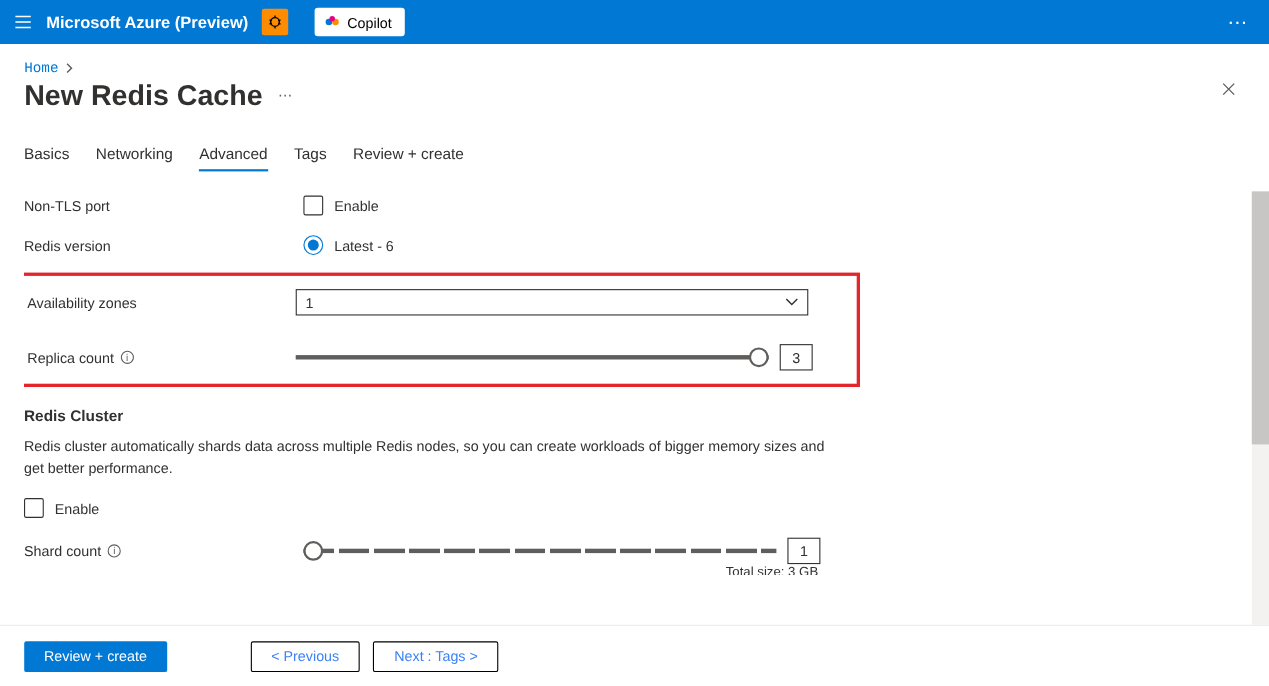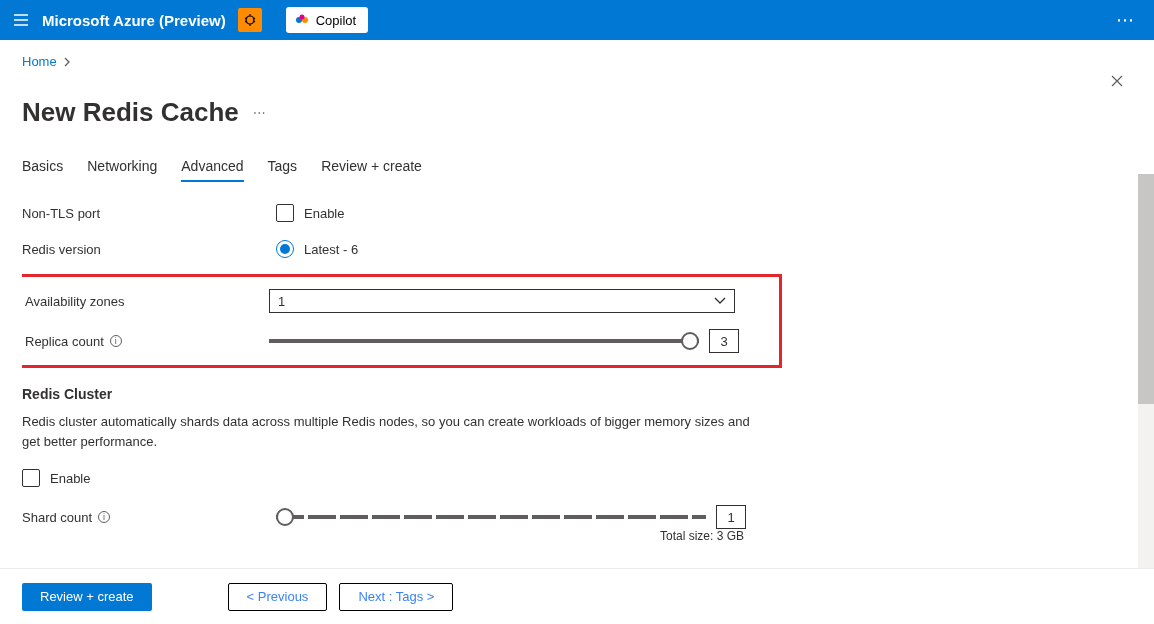--- a/index.html
+++ b/index.html
@@ -11,21 +11,21 @@
 .bug-badge { width: 24px; height: 24px; background: #ff8c00; display: flex; align-items: center; justify-content: center; border-radius: 2px; }
 .search-wrap { flex: 0 0 auto; width: 396px; margin-left: 30px; }
 .search-box { width: 100%; height: 26px; background: #cce4f6; border: none; border-radius: 3px; padding: 0 8px 0 30px; font-size: 13px; color: #605e5c; font-style: italic; position: relative; }
 .search-container { position: relative; }
 .search-icon-pos { position: absolute; left: 8px; top: 5px; color: #605e5c; }
 .copilot-btn { height: 26px; background: #fff; border: none; border-radius: 3px; padding: 0 12px 0 8px; display: flex; align-items: center; gap: 6px; font-size: 13px; cursor: pointer; margin-left: 12px; }
 .topbar-spacer { flex: 1; }
 .ellipsis-top { color: #fff; font-size: 18px; cursor: pointer; padding: 0 8px; }
 
 .content { padding: 14px 22px 0 22px; position: relative; height: calc(624px - 40px - 56px); overflow: hidden; }
-.breadcrumb { font-size: 13px; color: #0078d4; display: flex; align-items: center; gap: 6px; margin-bottom: 28px; }
+.breadcrumb { font-size: 13px; color: #0078d4; display: flex; align-items: center; gap: 6px; margin-bottom: 2px; font-family: Liberation Mono, monospace; }
 .breadcrumb a { color: #0078d4; text-decoration: none; cursor: pointer; }
 .chev { color: #605e5c; }
 .title-row { display: flex; align-items: center; gap: 14px; margin-bottom: 4px; }
 .page-title { font-size: 26px; font-weight: 600; }
 .title-ellipsis { color: #605e5c; cursor: pointer; }
 .close-x { position: absolute; right: 30px; top: 34px; cursor: pointer; color: #605e5c; }
 
 .scroll-area { margin-top: 30px; height: 390px; overflow-y: auto; position: relative; }
 .tabs { display: flex; gap: 24px; border-bottom: none; margin-bottom: 22px; }
 .tab { font-size: 14px; padding-bottom: 6px; cursor: pointer; color: #323130; }
@@ -38,21 +38,21 @@
 
 .checkbox { width: 18px; height: 18px; border: 1px solid #323130; border-radius: 2px; cursor: pointer; }
 .radio { width: 18px; height: 18px; border: 1px solid #0078d4; border-radius: 50%; display: flex; align-items: center; justify-content: center; cursor: pointer; }
 .radio-dot { width: 10px; height: 10px; background: #0078d4; border-radius: 50%; }
 .option-label { font-size: 13px; }
 
 .select { width: 466px; height: 24px; border: 1px solid #323130; padding: 0 8px; display: flex; align-items: center; justify-content: space-between; font-size: 13px; cursor: pointer; }
 .select .chev-down { color: #323130; }
 
 .highlight-box { border: 3px solid #e3262c; padding: 12px 10px 8px 10px; margin: -2px 0 18px -10px; width: 770px; }
-.highlight-box .form-row { margin-bottom: 16px; }
+.highlight-box .form-row { margin-bottom: 26px; }
 .highlight-box .form-label { width: 244px; }
 
 .slider-wrap { flex: 0 0 470px; display: flex; align-items: center; gap: 10px; }
 .slider-track { position: relative; flex: 1; height: 4px; background: repeating-linear-gradient(to right, #605e5c 0, #605e5c 28px, transparent 28px, transparent 32px); }
 .slider-track.filled { background: #605e5c; }
 .slider-thumb { position: absolute; top: -7px; width: 18px; height: 18px; background: #fff; border: 2px solid #605e5c; border-radius: 50%; cursor: pointer; }
 .slider-value-box { width: 30px; height: 24px; border: 1px solid #323130; text-align: center; font-size: 13px; display: flex; align-items: center; justify-content: center; }
 
 .section-heading { font-weight: 600; font-size: 14px; margin-bottom: 10px; }
 .section-desc { font-size: 13px; color: #323130; max-width: 740px; line-height: 1.5; margin-bottom: 18px; }

